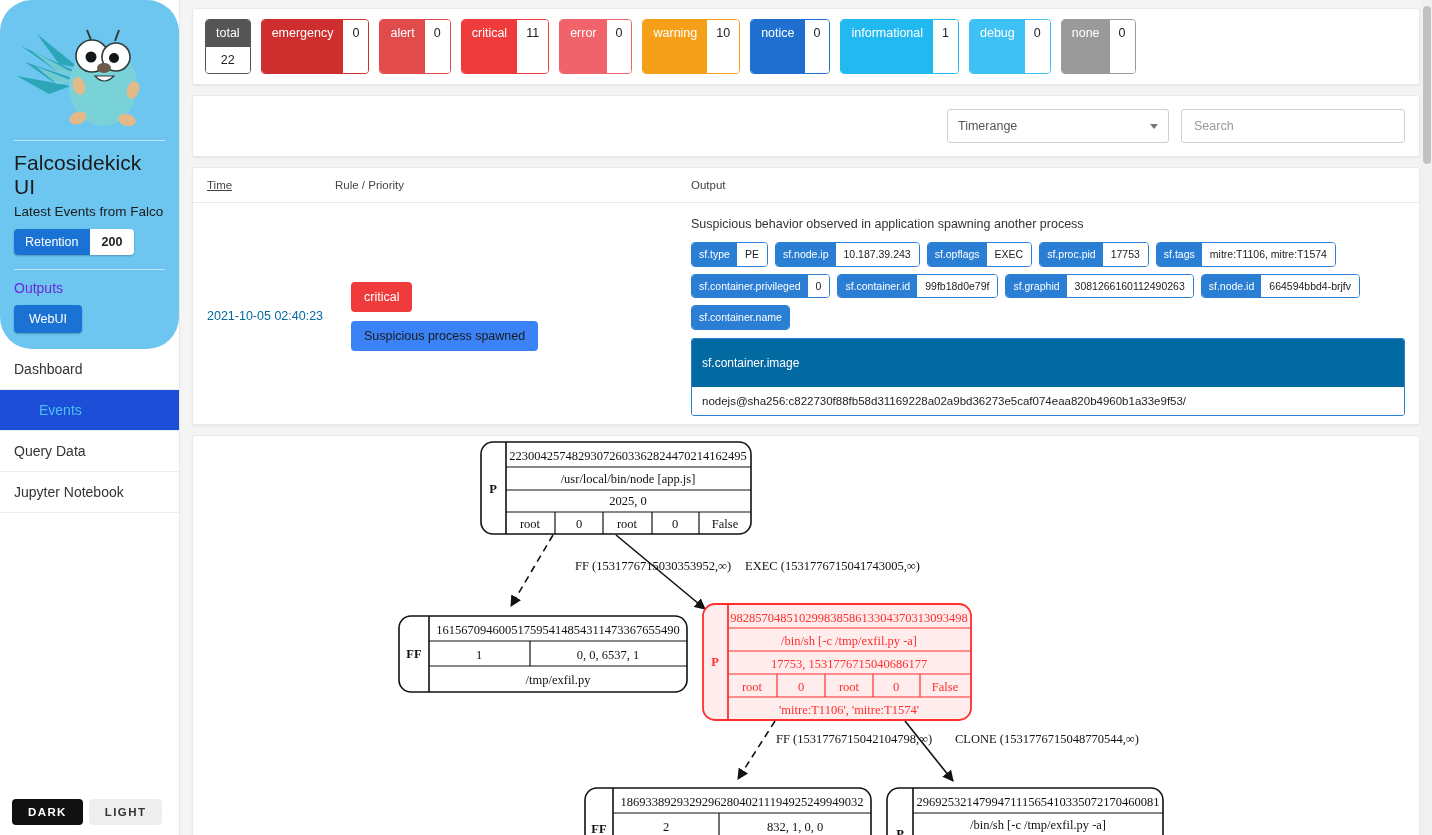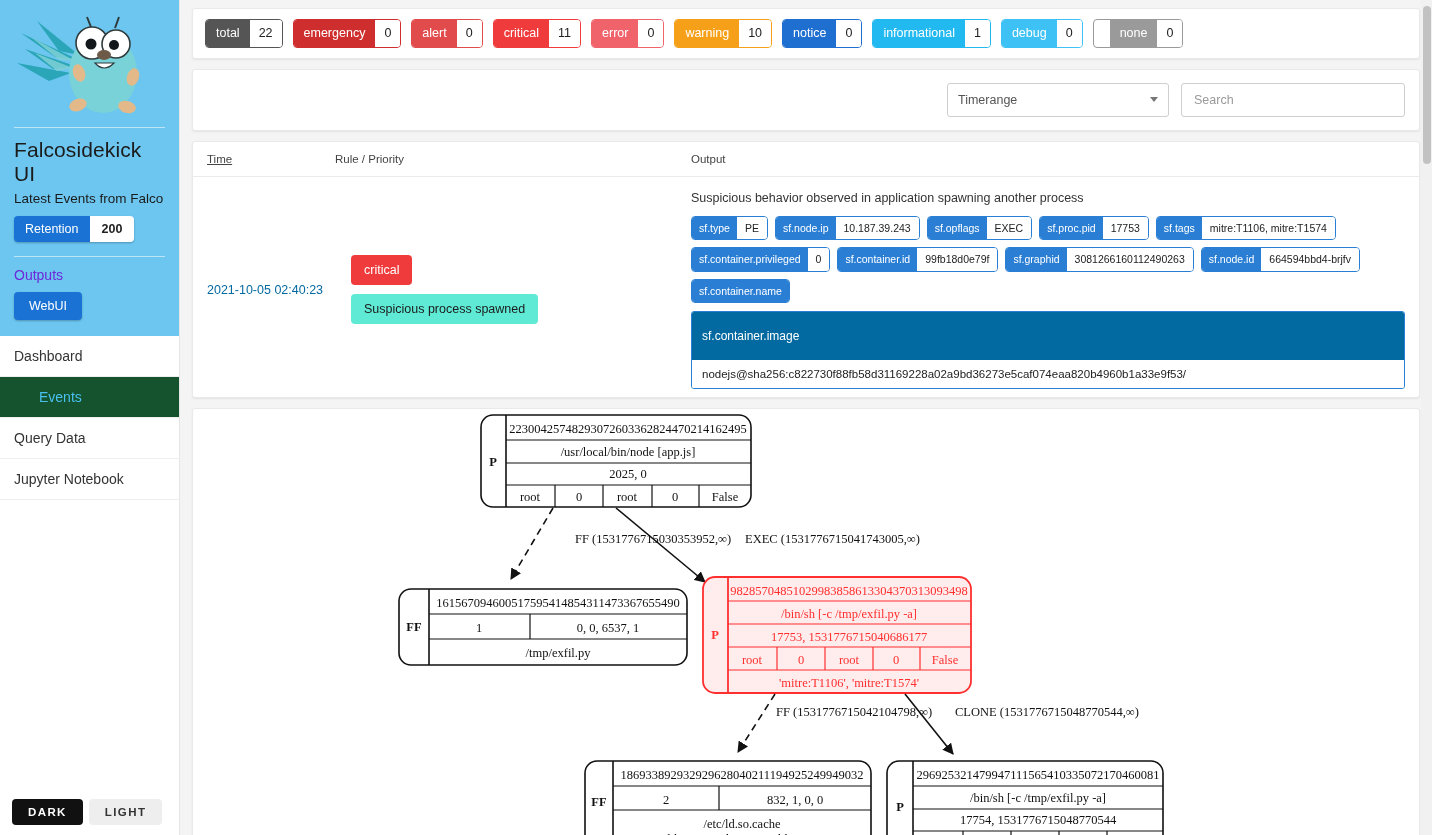--- a/index.html
+++ b/index.html
@@ -9,36 +9,36 @@
     font-family:"Liberation Sans", sans-serif;
     background:#ffffff;
     overflow:hidden;
     font-size:13px;
     color:#222;
   }
   .app { display:flex; width:1432px; height:835px; }
 
   
   .sidebar { width:180px; flex:0 0 180px; background:#ffffff; position:relative; border-right:1px solid #e6e6e6; }
-  .sidebar-top { background:#6cc6ef; padding:11px 14px 16px 14px; }
+  .sidebar-top { background:#6cc6ef; padding:24px 14px 16px 14px;border-radius:32px; }
   .logo-wrap { height:112px; display:flex; align-items:center; justify-content:center; }
   .divider { height:1px; background:rgba(255,255,255,.55); margin:4px 0 10px 0; }
   .brand-title { font-size:21px; color:#1b1b1b; font-weight:400; letter-spacing:.1px; }
   .brand-sub { font-size:13.5px; color:#1b1b1b; margin-top:5px; }
   .pillgroup { display:inline-flex; margin-top:10px; border-radius:4px; overflow:hidden;
                box-shadow:0 1px 2px rgba(0,0,0,.25); }
   .pill-l { background:#1a73d4; color:#fff; padding:6px 11px; font-size:12.5px; }
   .pill-r { background:#fff; color:#222; padding:6px 12px; font-size:12.5px; font-weight:600; }
   .outputs-label { font-size:14px; color:#6d28d9; margin-top:2px; }
   .btn-webui { display:inline-block; margin-top:9px; background:#1a73d4; color:#fff;
                padding:7px 15px; border-radius:4px; font-size:12.5px;
                box-shadow:0 1px 2px rgba(0,0,0,.25); }
   .navlist { }
   .navitem { padding:12px 14px; font-size:14px; color:#333; border-bottom:1px solid #eeeeee; }
-  .navitem.active { background:#14532d; color:#49c0f0;padding-left:39px; }
+  .navitem.active { background:#1d4ed8; color:#49c0f0;padding-left:39px; }
   .theme-toggle { position:absolute; left:12px; bottom:10px; display:flex; gap:6px; }
   .theme-btn { padding:7px 16px; border-radius:4px; font-size:11.5px; font-weight:700; letter-spacing:1.4px; }
   .theme-btn.dark { background:#111; color:#fff; }
   .theme-btn.light { background:#eeeeee; color:#333; }
 
   
   .main { flex:1; min-width:0; background:#f4f4f4; position:relative; overflow:hidden; }
   .card { background:#fff; border:1px solid #e9e9e9; border-radius:3px; box-shadow:0 1px 2px rgba(0,0,0,.07); }
 
   .stats-card { margin:8px 12px 0 12px; padding:10px 12px; display:flex; gap:10px; flex-wrap:wrap; }
@@ -62,21 +62,21 @@
   .th-time { width:128px; flex:0 0 128px;text-decoration:underline; }
   .th-rule { width:356px; flex:0 0 356px; }
   .th-out  { flex:1; }
 
   .erow { display:flex; padding:14px 14px 8px 14px; }
   .c-time { width:128px; flex:0 0 128px; font-size:12.5px; color:#0369a1; display:flex; align-items:center; }
   .c-rule { width:356px; flex:0 0 356px; display:flex; flex-direction:column; gap:9px;
             align-items:flex-start; justify-content:center; padding-left:16px; }
   .c-out  { flex:1; min-width:0; }
   .prio { padding:8px 13px; border-radius:4px; color:#fff; font-size:12.5px; }
-  .rulechip { padding:8px 13px; border-radius:4px; background:#5eead4; color:#1b1b1b; font-size:12.5px; }
+  .rulechip { padding:8px 13px; border-radius:4px; background:#3b82f6; color:#1b1b1b; font-size:12.5px; }
   .outtitle { font-size:12.5px; color:#333; margin-bottom:11px; }
 
   .tagrow { display:flex; flex-wrap:wrap; gap:7px; }
   .tag { display:inline-flex; border:1px solid #2a7fd4; border-radius:4px; overflow:hidden;
          font-size:10.5px; line-height:1; }
   .tag .tk { background:#2a7fd4; color:#fff; padding:6px 7px; white-space:nowrap; }
   .tag .tv { background:#fff; color:#222; padding:6px 8px; white-space:nowrap; }
   .bigfield { margin-top:8px; border:1px solid #2a7fd4; border-radius:3px; overflow:hidden; }
   .bigfield .bk { background:#0369a1; color:#fff; padding:17px 10px; font-size:12px; }
   .bigfield .bv { background:#fff; color:#222; padding:8px 10px; font-size:11.5px; }
@@ -141,21 +141,21 @@
     </div>
     <div class="theme-toggle">
       <div class="theme-btn dark">DARK</div>
       <div class="theme-btn light">LIGHT</div>
     </div>
   </div>
 
   <div class="main">
 
     <div class="card stats-card" id="stats-bar">
-        <div class="stat" style="border: 1px solid rgb(85, 85, 85);">
+        <div class="stat" style="border: 1px solid rgb(85, 85, 85); flex-direction: column;">
           <span class="k" style="background: rgb(85, 85, 85);">total</span>
           <span class="v">22</span>
         </div>
         <div class="stat" style="border: 1px solid rgb(207, 46, 46);">
           <span class="k" style="background: rgb(207, 46, 46);">emergency</span>
           <span class="v">0</span>
         </div>
         <div class="stat" style="border: 1px solid rgb(226, 75, 75);">
           <span class="k" style="background: rgb(226, 75, 75);">alert</span>
           <span class="v">0</span>
@@ -177,21 +177,21 @@
           <span class="v">0</span>
         </div>
         <div class="stat" style="border: 1px solid rgb(34, 184, 240);">
           <span class="k" style="background: rgb(34, 184, 240);">informational</span>
           <span class="v">1</span>
         </div>
         <div class="stat" style="border: 1px solid rgb(62, 194, 245);">
           <span class="k" style="background: rgb(62, 194, 245);">debug</span>
           <span class="v">0</span>
         </div>
-        <div class="stat" style="border: 1px solid rgb(154, 154, 154); padding-left: 16px;">
+        <div class="stat" style="border: 1px solid rgb(154, 154, 154);">
           <span class="k" style="background: rgb(154, 154, 154);">none</span>
           <span class="v">0</span>
         </div>
       </div>
 
     <div class="card filters-card">
       <div class="select-box">
         <span class="lbl">Timerange</span>
         <span class="caret"></span>
       </div>

